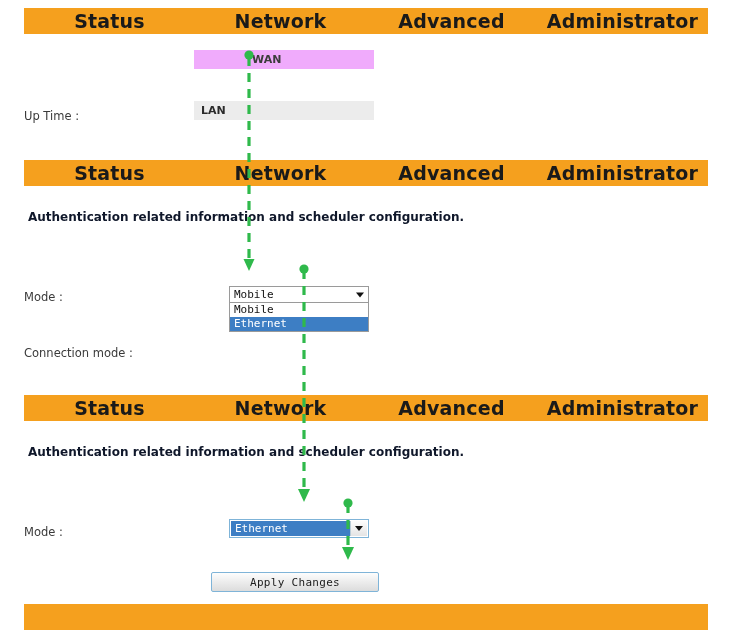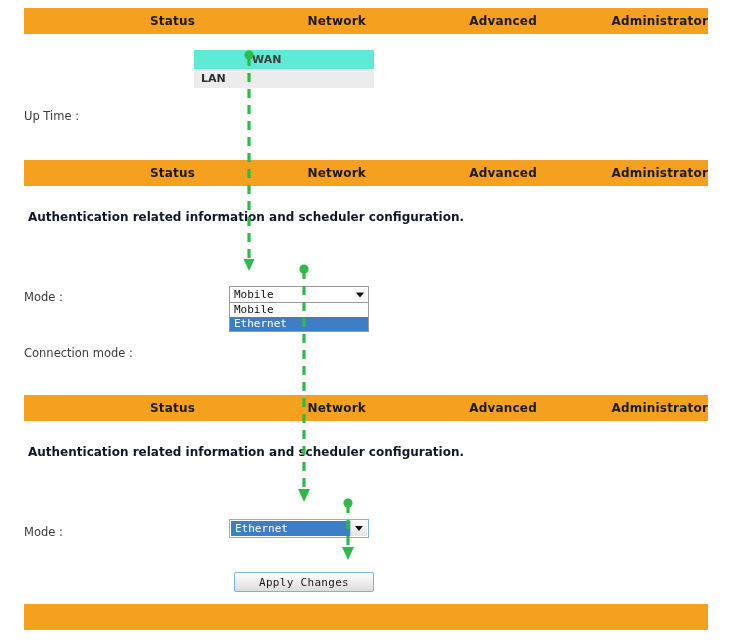--- a/index.html
+++ b/index.html
@@ -23,22 +23,22 @@
   }
 
   .navbar {
     height: 26px;
     background: #F5A01E;
     display: flex;
     align-items: center;
   }
   .navtab {
     flex: 1 1 0;
-    text-align: right;
-    font-size: 12px;
+    text-align: center;
+    font-size: 19px;
     font-weight: bold;
     color: #1a1a1a;
     letter-spacing: 0.2px;
     line-height: 26px;
     white-space: nowrap;
   }
 
   .body-area {
     position: relative;
   }
@@ -60,39 +60,40 @@
 
   
   .wanlan {
     position: absolute;
     left: 170px;
     top: 16px;
     width: 180px;
   }
   .wan-row {
     height: 19px;
-    background: #5eead4;
+    background: #f0abfc;
     font-size: 11px;
     font-weight: bold;
     color: #3d3d3d;
     display: flex;
     align-items: center;
     padding-left: 58px;
     box-sizing: border-box;
   }
   .lan-row {
     height: 19px;
     background: #ECECEC;
     font-size: 11px;
     font-weight: bold;
     color: #2b2b2b;
     display: flex;
     align-items: center;
     padding-left: 7px;
     box-sizing: border-box;
+    margin-top: 32px;
   }
 
   
   .sel-box {
     position: absolute;
     box-sizing: border-box;
     border: 1px solid #9a9a9a;
     background: #ffffff;
     font-family: "DejaVu Sans Mono", "Liberation Mono", monospace;
     font-size: 11px;
@@ -258,21 +259,21 @@
     <div class="desc-text" style="left:4px; top:24px;">Authentication related information and scheduler configuration.</div>
     <div class="field-label" style="left:0px; top:104px;">Mode :</div>
 
     <div class="sel-box sel-focus" style="left:205px; top:98px; width:140px; height:19px; position:absolute;">
       <div class="sel-focus-inner" style="width:120px;">Ethernet</div>
       <div class="sel-focus-arrowbox">
         <span class="tri"></span>
       </div>
     </div>
 
-    <div class="apply-btn" style="left:210px; top:151px; width:140px;">Apply Changes</div>
+    <div class="apply-btn" style="left:187px; top:151px; width:168px;">Apply Changes</div>
   </div>
 </div>
 
 <div class="panel" style="top:604px;">
   <div class="navbar"></div>
 </div>
 
 <svg class="anno" viewBox="0 0 732 642">
 
   <line x1="249" y1="57" x2="249" y2="262" stroke="#2FB94B" stroke-width="3.2" stroke-dasharray="9,7"></line>

